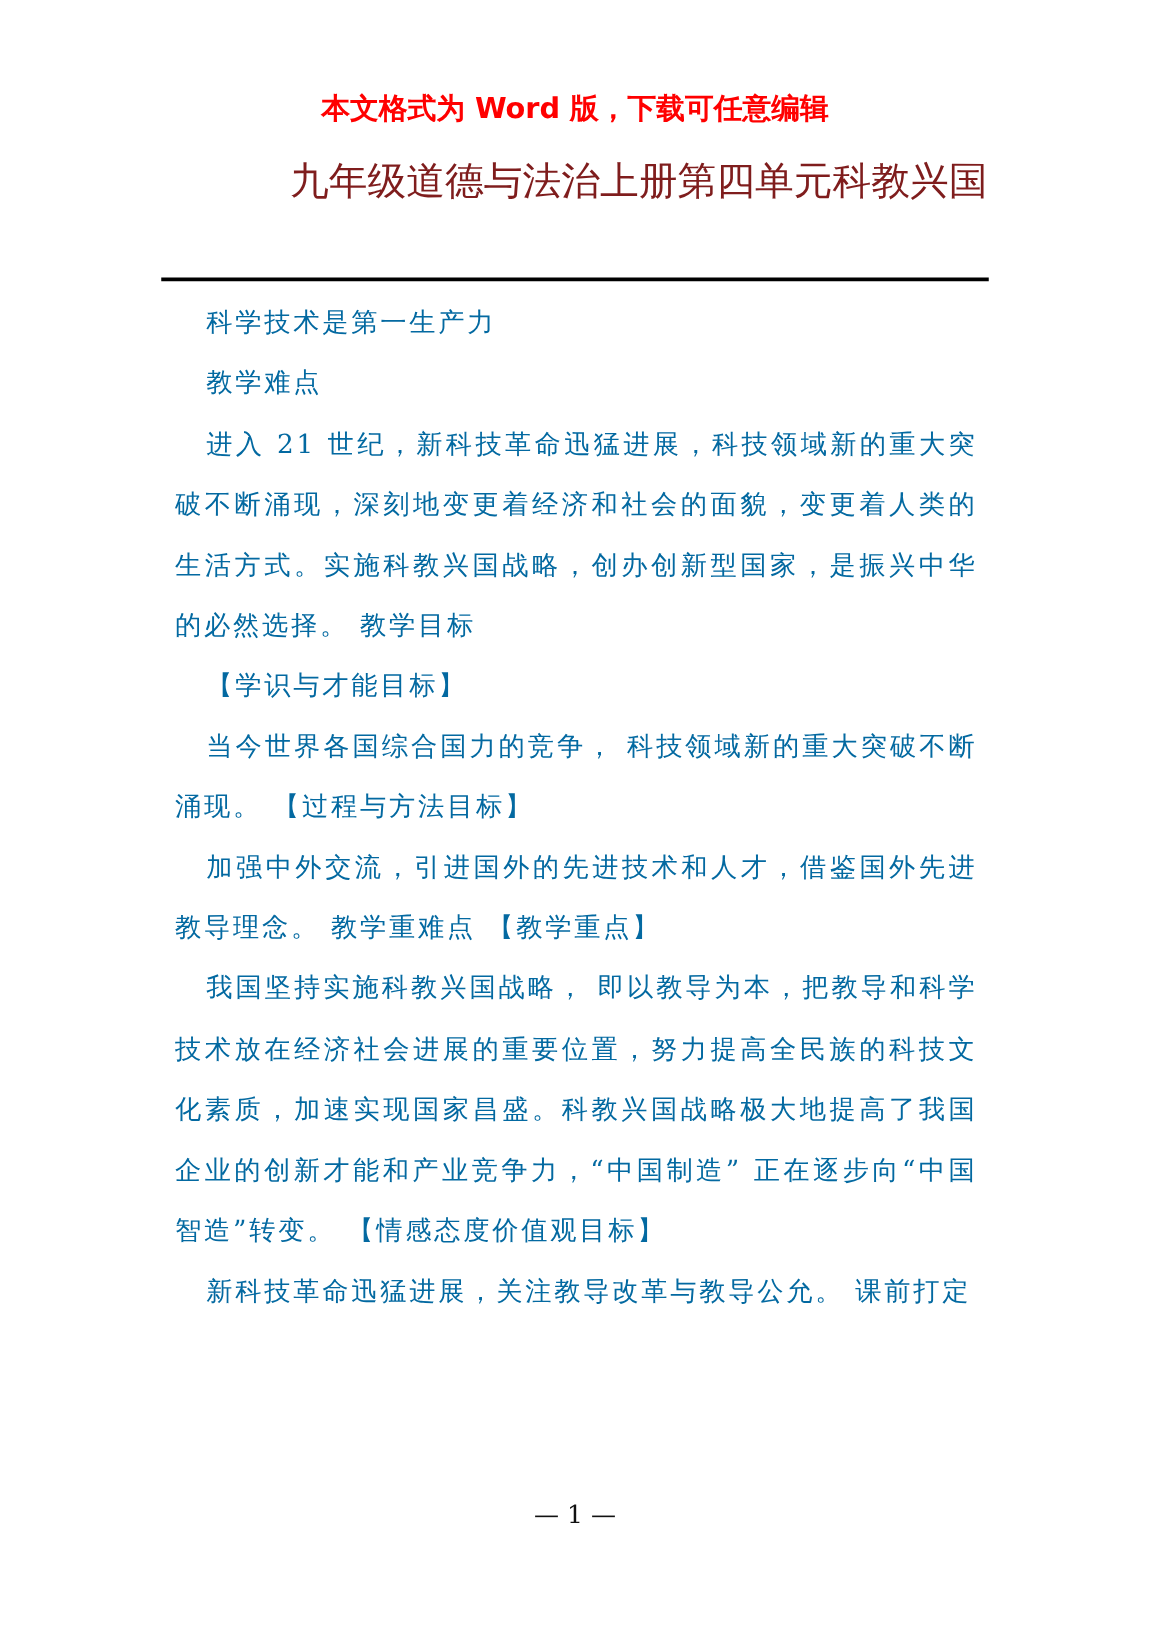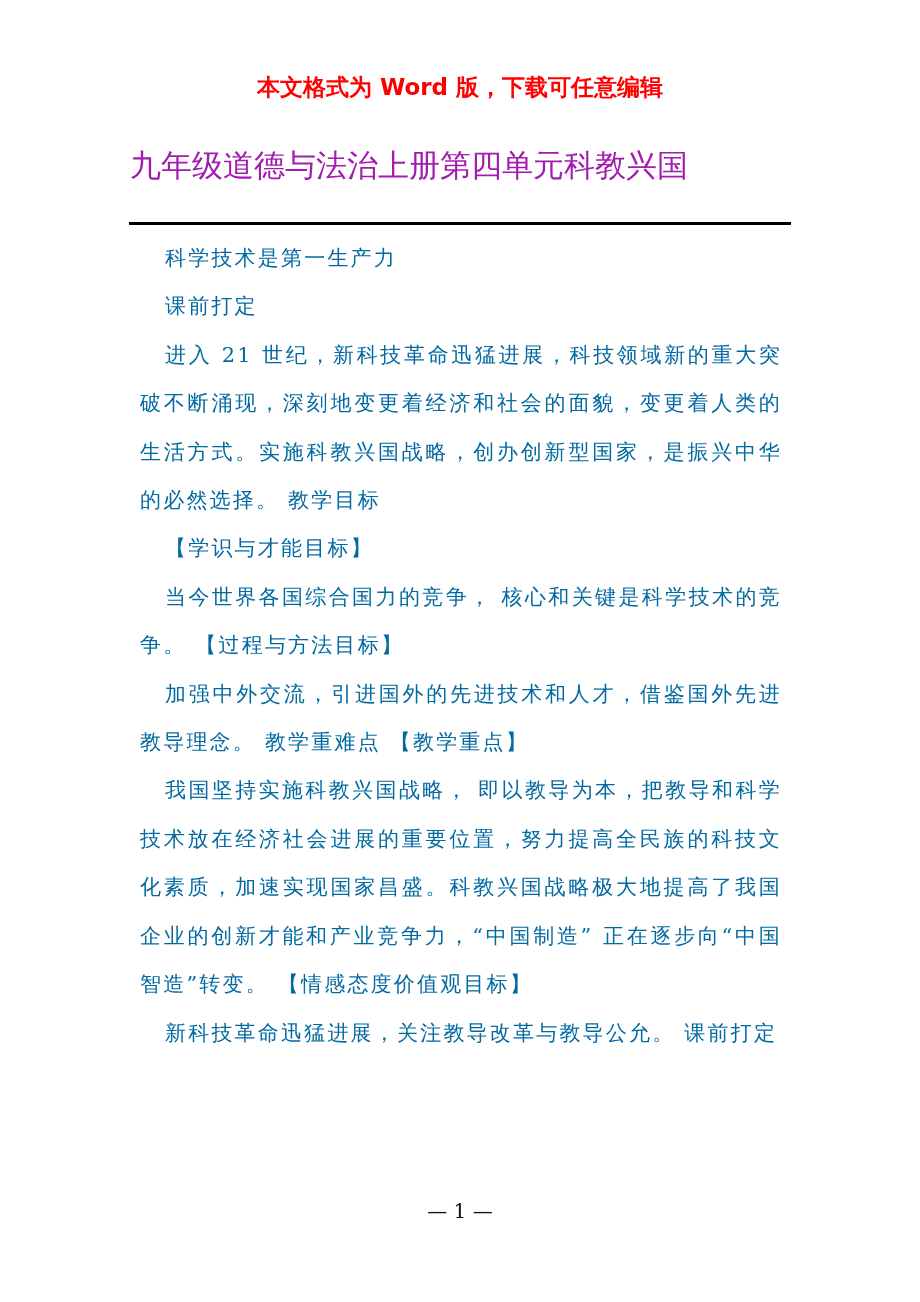--- a/index.html
+++ b/index.html
@@ -31,26 +31,25 @@
       font-weight: bold;
       font-size: 23px;
       line-height: 34px;
       color: #ff0000;
     }
     .title {
       position: absolute;
       left: 130px;
       top: 122px;
       width: 660px;
-      text-align: left;
+      text-align: right;
       font-family: "DejaVu Serif", "Liberation Serif", serif;
       font-size: 31px;
       line-height: 46px;
-      color: #a21caf;
-      margin-top: 20px;
+      color: #7f1d1d;
     }
     .title .line {
       display: block;
       white-space: nowrap;
     }
     .rule {
       position: absolute;
       left: 129px;
       top: 222px;
       width: 662px;
@@ -93,24 +92,24 @@
   <div class="notice">本文格式为 Word 版，下载可任意编辑</div>
 
   <div class="title">
     <span class="line">九年级道德与法治上册第四单元科教兴国</span>
   </div>
 
   <div class="rule"></div>
 
   <div class="body-text">
     <p class="para">科学技术是第一生产力</p>
-    <p class="para">课前打定</p>
+    <p class="para">教学难点</p>
     <p class="para">进入 21 世纪，新科技革命迅猛进展，科技领域新的重大突破不断涌现，深刻地变更着经济和社会的面貌，变更着人类的生活方式。实施科教兴国战略，创办创新型国家，是振兴中华的必然选择。 教学目标</p>
     <p class="para">【学识与才能目标】</p>
-    <p class="para">当今世界各国综合国力的竞争， 核心和关键是科学技术的竞争。 【过程与方法目标】</p>
+    <p class="para">当今世界各国综合国力的竞争， 科技领域新的重大突破不断涌现。 【过程与方法目标】</p>
     <p class="para">加强中外交流，引进国外的先进技术和人才，借鉴国外先进教导理念。 教学重难点 【教学重点】</p>
     <p class="para">我国坚持实施科教兴国战略， 即以教导为本，把教导和科学技术放在经济社会进展的重要位置，努力提高全民族的科技文化素质，加速实现国家昌盛。科教兴国战略极大地提高了我国企业的创新才能和产业竞争力，“中国制造” 正在逐步向“中国智造”转变。 【情感态度价值观目标】</p>
     <p class="para">新科技革命迅猛进展，关注教导改革与教导公允。 课前打定</p>
   </div>
 
   <div class="page-number">— 1 —</div>
 
 </div>
 
 </body></html>

